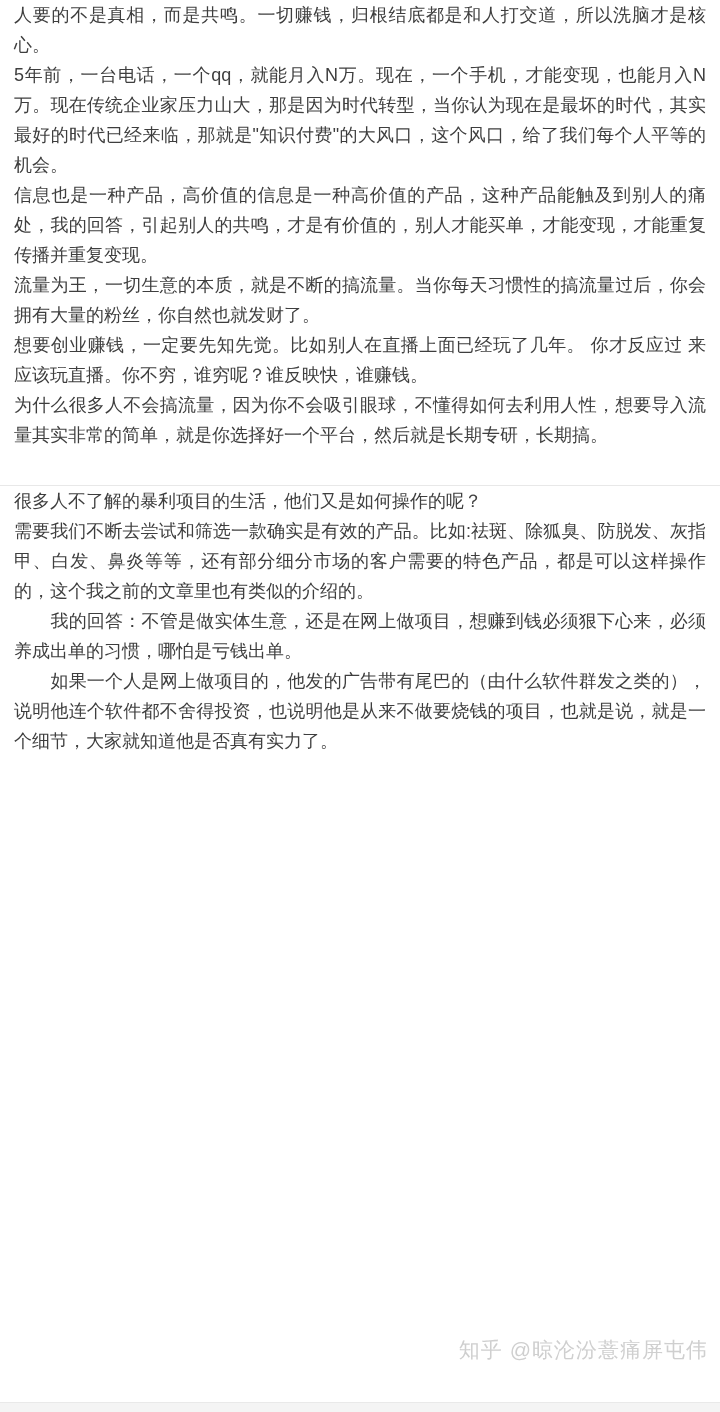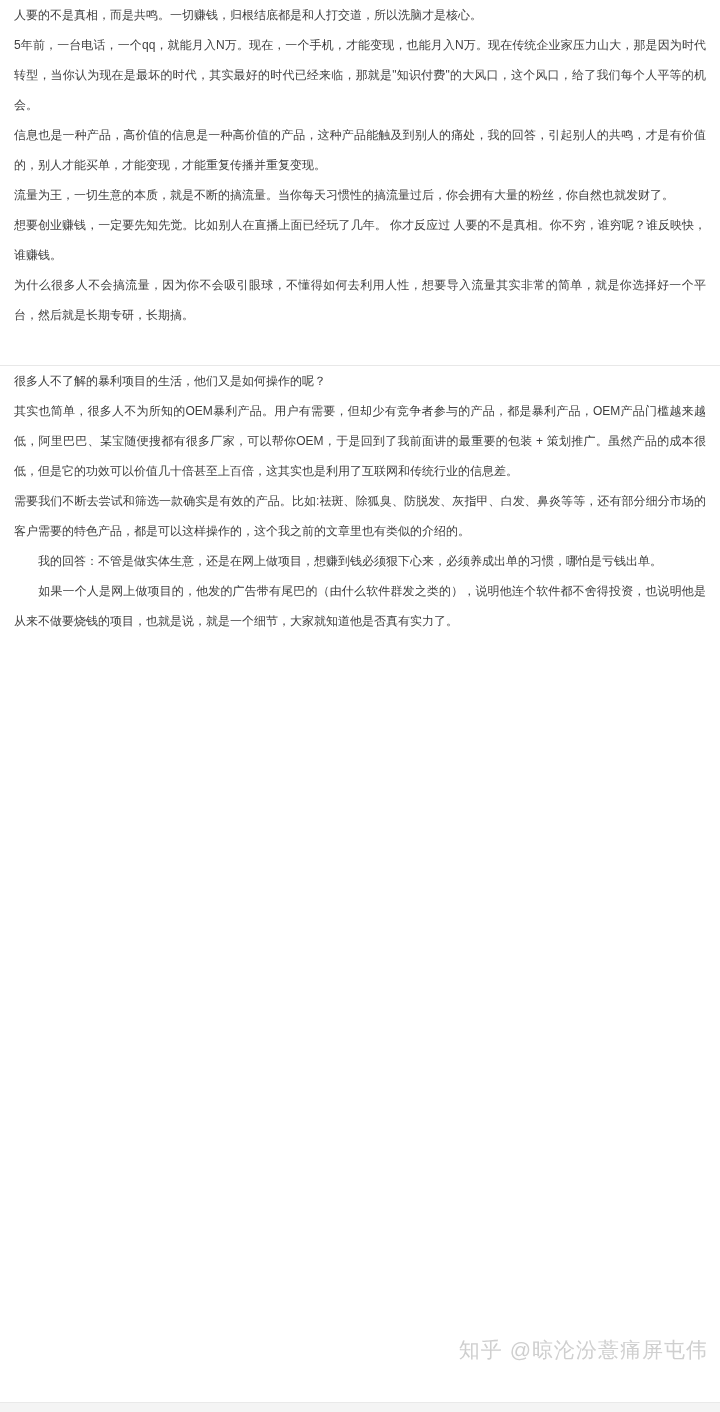--- a/index.html
+++ b/index.html
@@ -10,21 +10,21 @@
   body {
     width: 720px;
     height: 1412px;
     position: relative;
     overflow: hidden;
     font-family: "Liberation Sans", "DejaVu Sans", sans-serif;
   }
   .article {
     padding: 0 14px;
     color: #3e3e3e;
-    font-size: 12px;
+    font-size: 18px;
     line-height: 30px;
   }
   .article p {
     margin: 0;
     white-space: pre-wrap;
     word-break: break-all;
     text-align: justify;
     text-justify: inter-ideograph;
   }
   .p1  { margin-top: 36px; }
@@ -68,27 +68,26 @@
   }
 </style>
 </head>
 <body>
 
 <div class="article">
   <p class="p1">人要的不是真相，而是共鸣。一切赚钱，归根结底都是和人打交道，所以洗脑才是核心。</p>
   <p class="p2">5年前，一台电话，一个qq，就能月入N万。现在，一个手机，才能变现，也能月入N万。现在传统企业家压力山大，那是因为时代转型，当你认为现在是最坏的时代，其实最好的时代已经来临，那就是"知识付费"的大风口，这个风口，给了我们每个人平等的机会。</p>
   <p class="p3">信息也是一种产品，高价值的信息是一种高价值的产品，这种产品能触及到别人的痛处，我的回答，引起别人的共鸣，才是有价值的，别人才能买单，才能变现，才能重复传播并重复变现。</p>
   <p class="p4">流量为王，一切生意的本质，就是不断的搞流量。当你每天习惯性的搞流量过后，你会拥有大量的粉丝，你自然也就发财了。</p>
-  <p class="p5">想要创业赚钱，一定要先知先觉。比如别人在直播上面已经玩了几年。 你才反应过 人要的不是真相。你不穷，谁穷呢？谁反映快，谁赚钱。</p>
+  <p class="p5">想要创业赚钱，一定要先知先觉。比如别人在直播上面已经玩了几年。 你才反应过 来应该玩直播。你不穷，谁穷呢？谁反映快，谁赚钱。</p>
   <p class="p6">为什么很多人不会搞流量，因为你不会吸引眼球，不懂得如何去利用人性，想要导入流量其实非常的简单，就是你选择好一个平台，然后就是长期专研，长期搞。</p>
 
   <hr class="divider">
 
   <p class="p7">很多人不了解的暴利项目的生活，他们又是如何操作的呢？</p>
-  <p class="p8">其实也简单，很多人不为所知的OEM暴利产品。用户有需要，但却少有竞争者参与的产品，都是暴利产品，OEM产品门槛越来越低，阿里巴巴、某宝随便搜都有很多厂家，可以帮你OEM，于是回到了我前面讲的最重要的包装 + 策划推广。虽然产品的成本很低，但是它的功效可以价值几十倍甚至上百倍，这其实也是利用了互联网和传统行业的信息差。</p>
   <p class="p9">需要我们不断去尝试和筛选一款确实是有效的产品。比如:祛斑、除狐臭、防脱发、灰指甲、白发、鼻炎等等，还有部分细分市场的客户需要的特色产品，都是可以这样操作的，这个我之前的文章里也有类似的介绍的。</p>
   <p class="p11">　　我的回答：不管是做实体生意，还是在网上做项目，想赚到钱必须狠下心来，必须养成出单的习惯，哪怕是亏钱出单。</p>
   <p class="p12">　　如果一个人是网上做项目的，他发的广告带有尾巴的（由什么软件群发之类的），说明他连个软件都不舍得投资，也说明他是从来不做要烧钱的项目，也就是说，就是一个细节，大家就知道他是否真有实力了。</p>
 </div>
 
 <div class="watermark">知乎 @晾沦汾薏痛屏屯伟</div>
 
 <div class="bottom-band"></div>
 
 </body></html>

